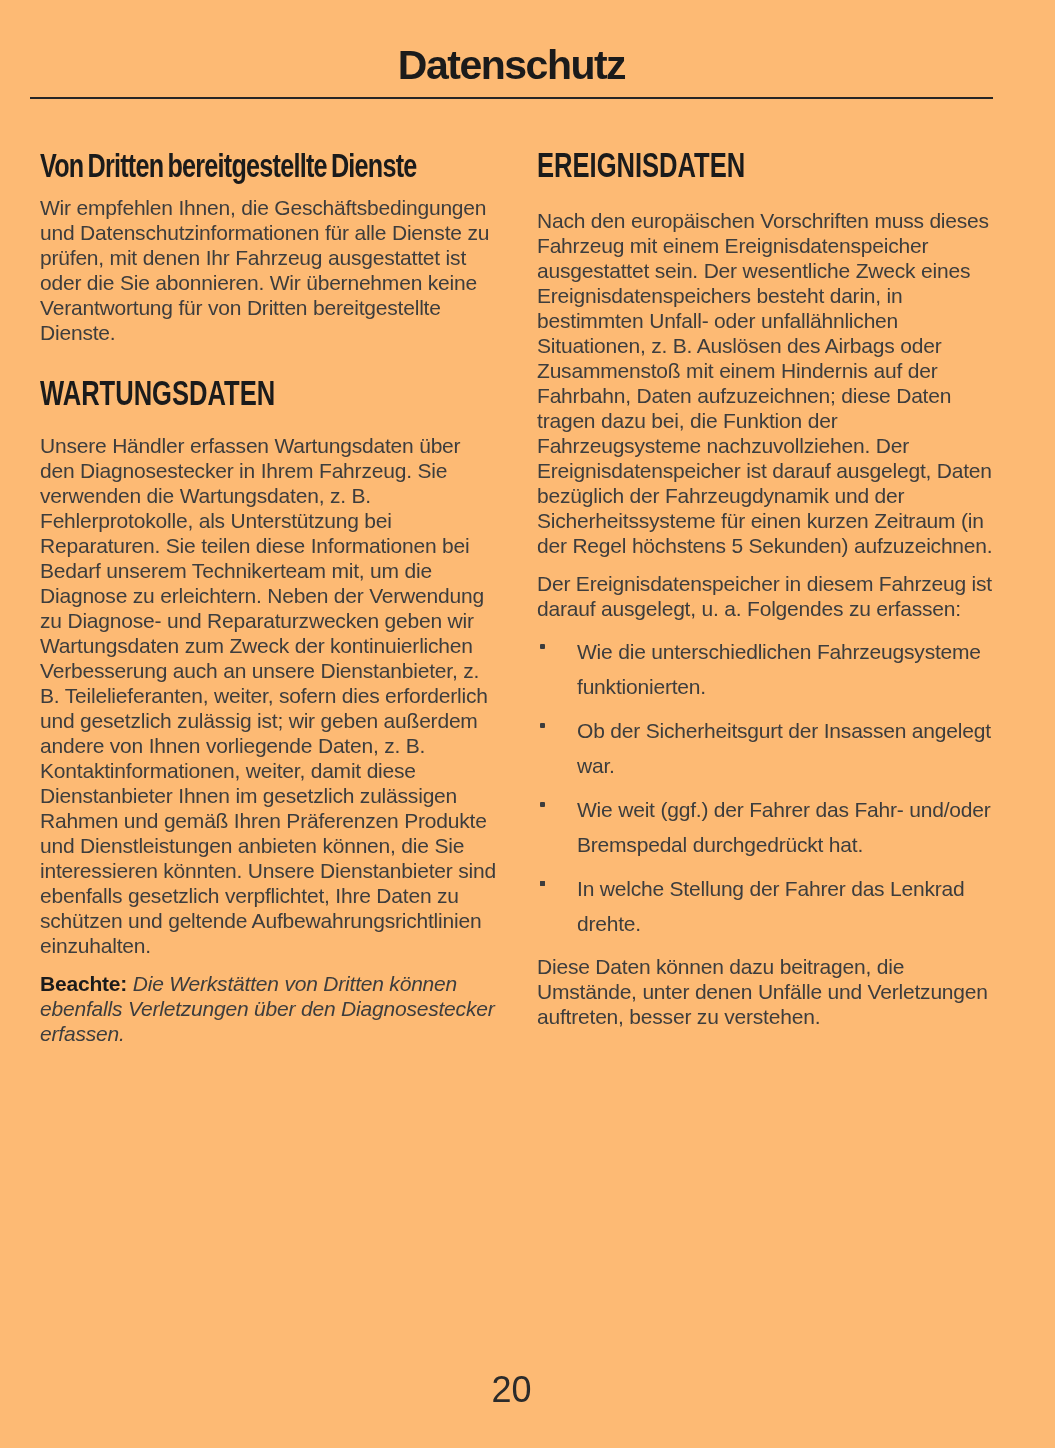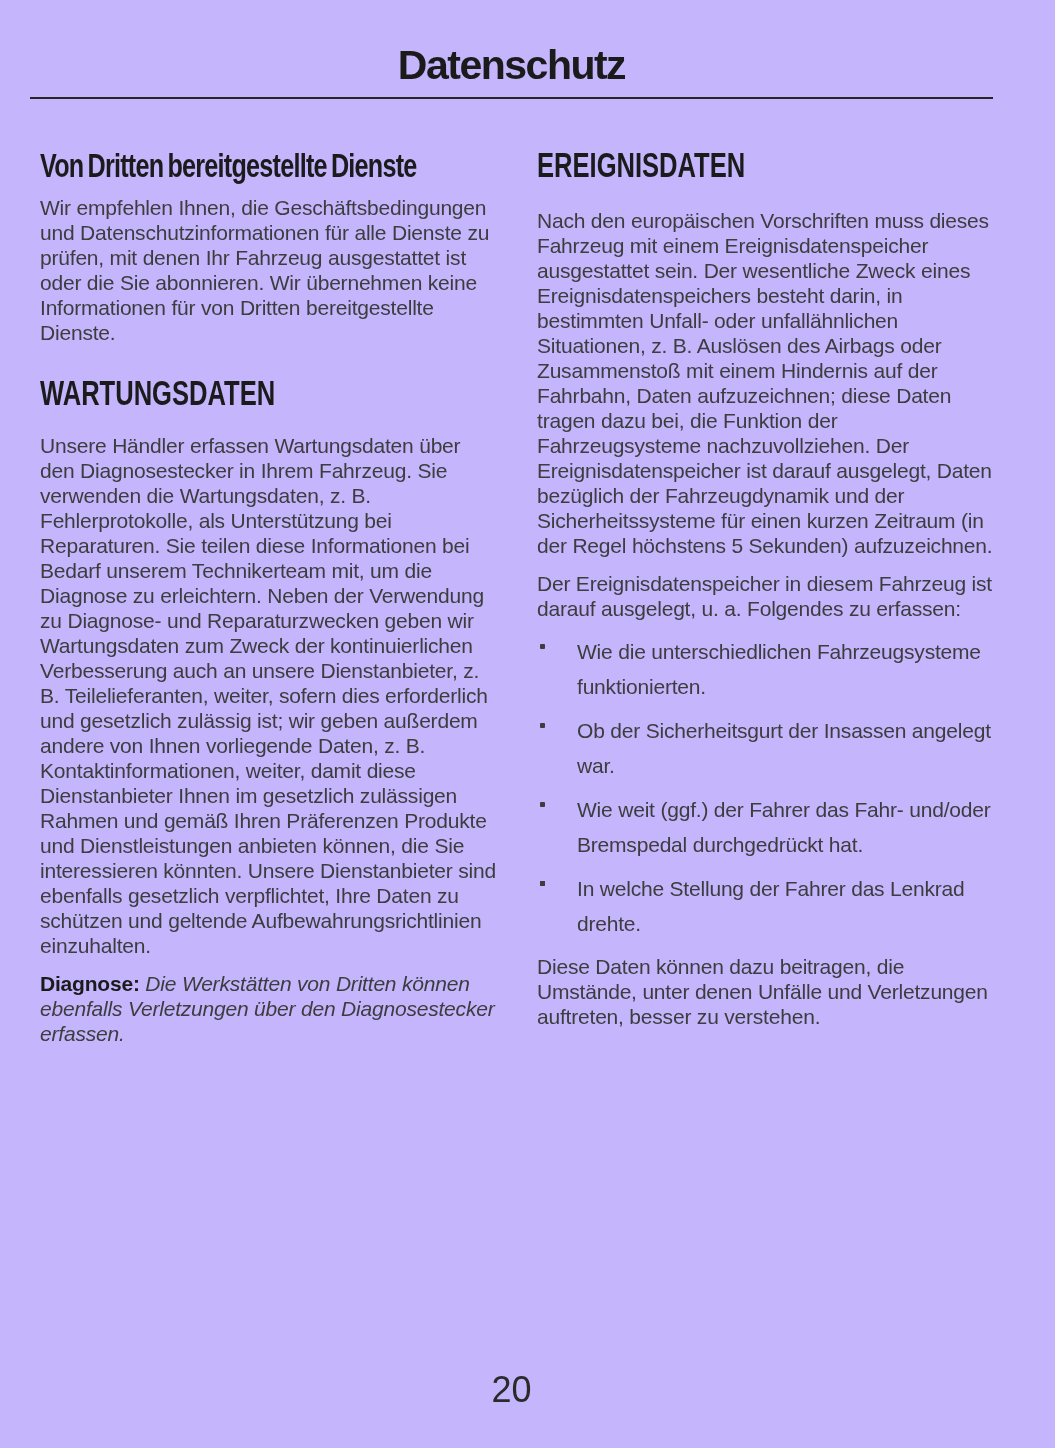--- a/index.html
+++ b/index.html
@@ -5,21 +5,21 @@
   * { box-sizing: border-box; }
   html, body {
     margin: 0;
     padding: 0;
     background: #ffffff;
   }
   .page {
     position: relative;
     width: 1055px;
     height: 1448px;
-    background: #c4b5fd;
+    background: #fdba74;
     font-family: "Liberation Sans", sans-serif;
     color: #3d3d3d;
     overflow: hidden;
   }
   
   .header {
     padding-top: 42px;
     width: 963px;
     margin-left: 30px;
   }
@@ -126,26 +126,26 @@
 
   <div class="header">
     <div class="title">Datenschutz</div>
     <div class="divider"></div>
   </div>
 
   <div class="columns">
 
     <div class="col col-left">
       <div class="heading-sub">Von Dritten bereitgestellte Dienste</div>
-      <p>Wir empfehlen Ihnen, die Geschäftsbedingungen und Datenschutzinformationen für alle Dienste zu prüfen, mit denen Ihr Fahrzeug ausgestattet ist oder die Sie abonnieren. Wir übernehmen keine Informationen für von Dritten bereitgestellte Dienste.</p>
+      <p>Wir empfehlen Ihnen, die Geschäftsbedingungen und Datenschutzinformationen für alle Dienste zu prüfen, mit denen Ihr Fahrzeug ausgestattet ist oder die Sie abonnieren. Wir übernehmen keine Verantwortung für von Dritten bereitgestellte Dienste.</p>
 
       <div class="heading-main mid heading-sub-spacing" style="margin-top:30px; margin-bottom:22px;">WARTUNGSDATEN</div>
       <p>Unsere Händler erfassen Wartungsdaten über den Diagnosestecker in Ihrem Fahrzeug. Sie verwenden die Wartungsdaten, z. B. Fehlerprotokolle, als Unterstützung bei Reparaturen. Sie teilen diese Informationen bei Bedarf unserem Technikerteam mit, um die Diagnose zu erleichtern. Neben der Verwendung zu Diagnose- und Reparaturzwecken geben wir Wartungsdaten zum Zweck der kontinuierlichen Verbesserung auch an unsere Dienstanbieter, z. B. Teilelieferanten, weiter, sofern dies erforderlich und gesetzlich zulässig ist; wir geben außerdem andere von Ihnen vorliegende Daten, z. B. Kontaktinformationen, weiter, damit diese Dienstanbieter Ihnen im gesetzlich zulässigen Rahmen und gemäß Ihren Präferenzen Produkte und Dienstleistungen anbieten können, die Sie interessieren könnten. Unsere Dienstanbieter sind ebenfalls gesetzlich verpflichtet, Ihre Daten zu schützen und geltende Aufbewahrungsrichtlinien einzuhalten.</p>
 
-      <p><span class="note-label">Diagnose:</span> <span class="note-text">Die Werkstätten von Dritten können ebenfalls Verletzungen über den Diagnosestecker erfassen.</span></p>
+      <p><span class="note-label">Beachte:</span> <span class="note-text">Die Werkstätten von Dritten können ebenfalls Verletzungen über den Diagnosestecker erfassen.</span></p>
     </div>
 
     <div class="col-gap"></div>
 
     <div class="col col-right">
       <div class="heading-main">EREIGNISDATEN</div>
       <p>Nach den europäischen Vorschriften muss dieses Fahrzeug mit einem Ereignisdatenspeicher ausgestattet sein. Der wesentliche Zweck eines Ereignisdatenspeichers besteht darin, in bestimmten Unfall- oder unfallähnlichen Situationen, z. B. Auslösen des Airbags oder Zusammenstoß mit einem Hindernis auf der Fahrbahn, Daten aufzuzeichnen; diese Daten tragen dazu bei, die Funktion der Fahrzeugsysteme nachzuvollziehen. Der Ereignisdatenspeicher ist darauf ausgelegt, Daten bezüglich der Fahrzeugdynamik und der Sicherheitssysteme für einen kurzen Zeitraum (in der Regel höchstens 5 Sekunden) aufzuzeichnen.</p>
       <p>Der Ereignisdatenspeicher in diesem Fahrzeug ist darauf ausgelegt, u. a. Folgendes zu erfassen:</p>
 
       <ul class="bullets">

